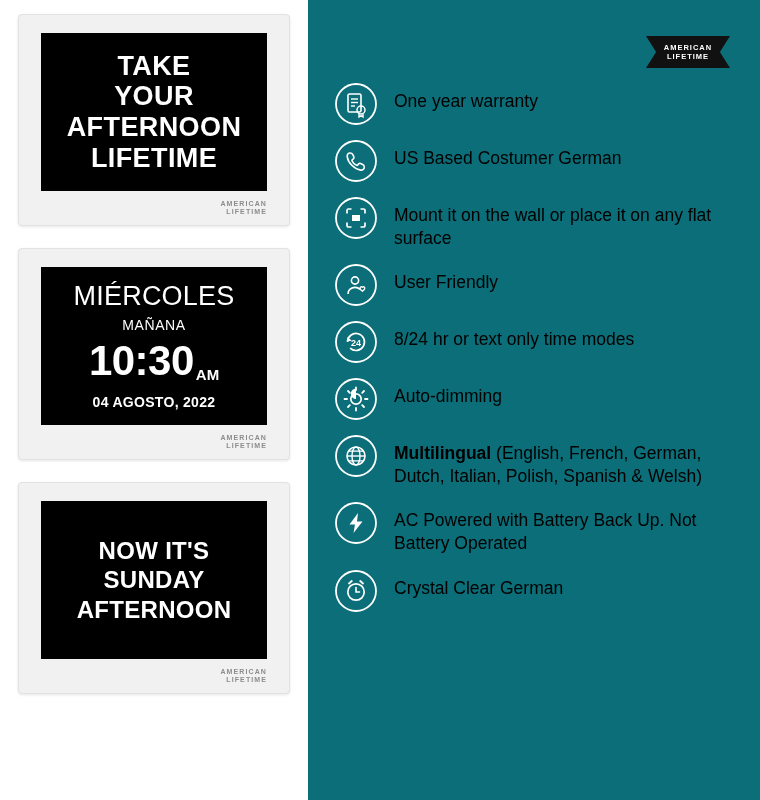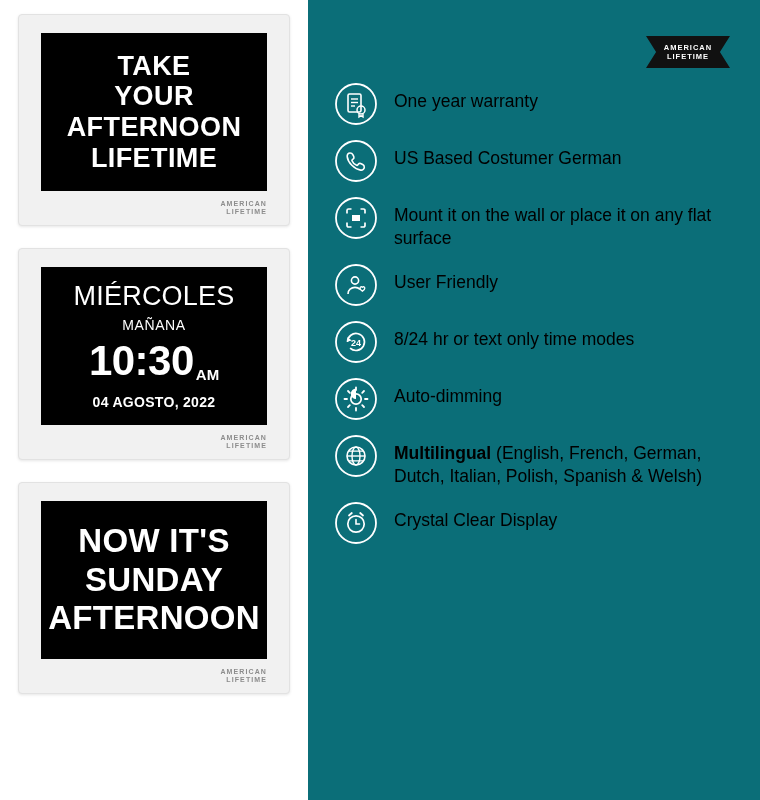--- a/index.html
+++ b/index.html
@@ -106,21 +106,21 @@
   }
   .date-line {
     font-size: 14px;
     font-weight: 700;
     letter-spacing: 0.3px;
     margin-top: 12px;
   }
 
   
   .msg3-line {
-    font-size: 33px;
+    font-size: 24px;
     font-weight: 700;
     letter-spacing: 0.3px;
     padding: 2px 0;
   }
 
   
   .right-col {
     position: relative;
     width: 452px;
     height: 800px;
@@ -323,30 +323,39 @@
             <circle cx="22" cy="22" r="20" stroke="#ffffff" stroke-width="1.8"></circle>
             <circle cx="22" cy="22" r="9" stroke="#ffffff" stroke-width="1.6"></circle>
             <ellipse cx="22" cy="22" rx="4" ry="9" stroke="#ffffff" stroke-width="1.4"></ellipse>
             <line x1="13" y1="22" x2="31" y2="22" stroke="#ffffff" stroke-width="1.4"></line>
             <path d="M14.6 17.2h14.8M14.6 26.8h14.8" stroke="#ffffff" stroke-width="1.3"></path>
           </svg>
         </div>
         <div class="ftext"><span class="bold">Multilingual</span><span> (English, French, German, Dutch, Italian, Polish, Spanish &amp; Welsh)</span></div>
       </div>
 
+      <div class="feature">
+        <div class="icon-wrap">
+          <svg width="44" height="44" viewBox="0 0 44 44" fill="none">
+            <circle cx="22" cy="22" r="20" stroke="#ffffff" stroke-width="1.8"></circle>
+            <path d="M24 12 L15.5 23.5 H21 L19.5 32 L28.5 20.5 H23 Z" fill="#ffffff"></path>
+          </svg>
+        </div>
+        <div class="ftext"><span>AC Powered with Battery Back Up. Not Battery Operated</span></div>
+      </div>
 
       <div class="feature">
         <div class="icon-wrap">
           <svg width="44" height="44" viewBox="0 0 44 44" fill="none">
             <circle cx="22" cy="22" r="20" stroke="#ffffff" stroke-width="1.8"></circle>
             <circle cx="22" cy="23" r="8.2" stroke="#ffffff" stroke-width="1.7"></circle>
             <path d="M22 18.5 V23 H25.5" stroke="#ffffff" stroke-width="1.6" stroke-linecap="round" fill="none"></path>
             <path d="M15 14.5 L17.8 12" stroke="#ffffff" stroke-width="1.8" stroke-linecap="round"></path>
             <path d="M29 14.5 L26.2 12" stroke="#ffffff" stroke-width="1.8" stroke-linecap="round"></path>
           </svg>
         </div>
-        <div class="ftext"><span>Crystal Clear Display</span></div>
+        <div class="ftext"><span>Crystal Clear German</span></div>
       </div>
 
     </div>
   </div>
 
 </div>
 
 </body></html>

